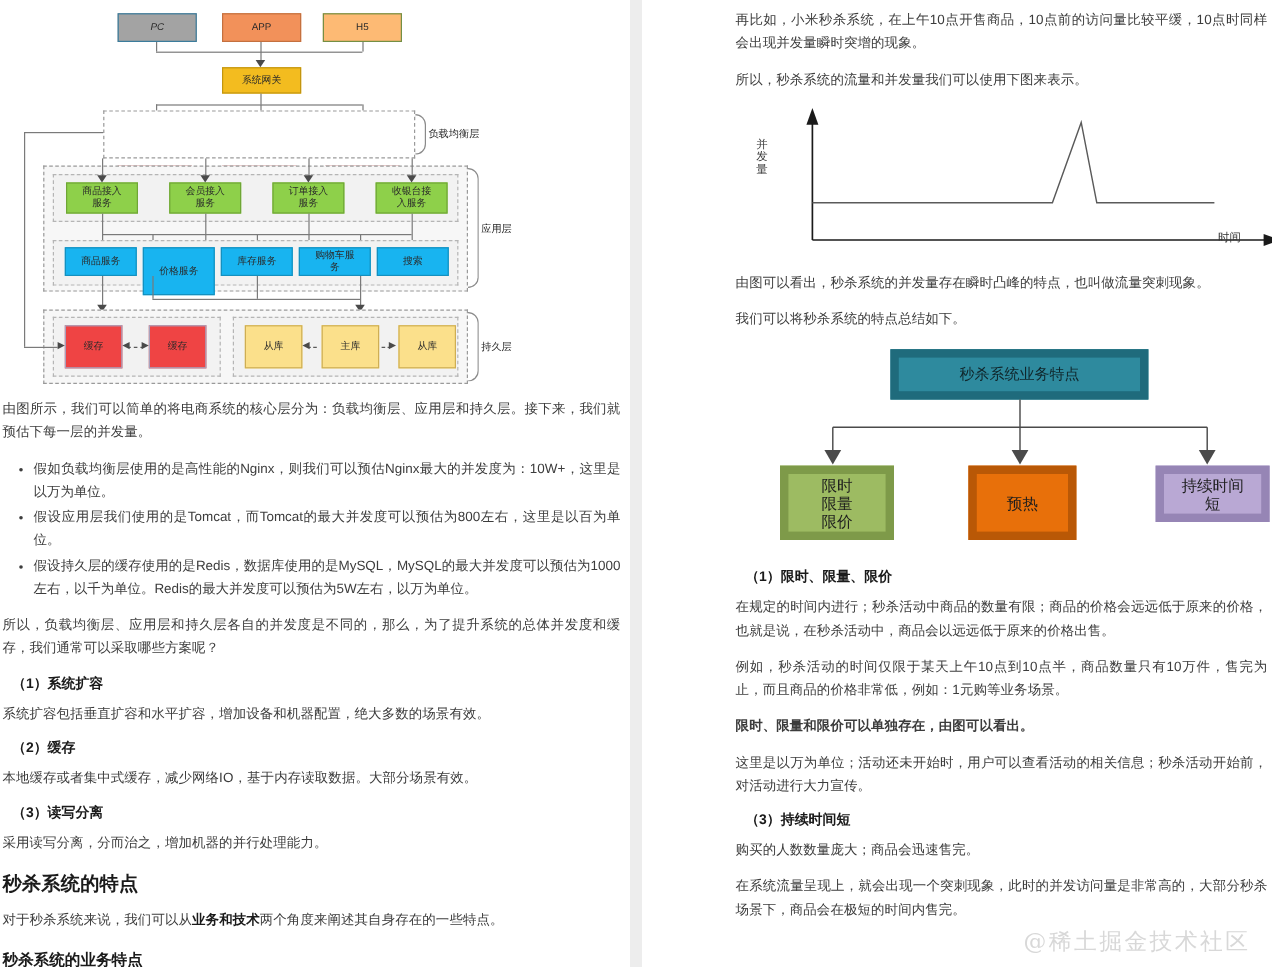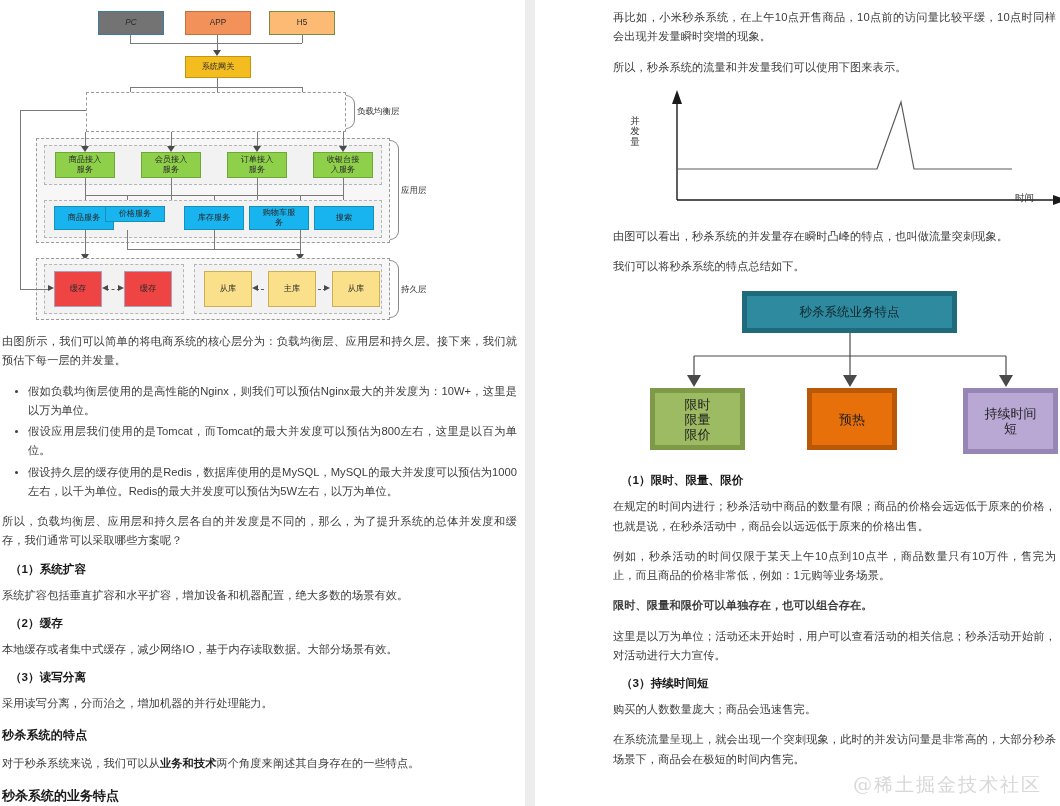--- a/index.html
+++ b/index.html
@@ -22,21 +22,21 @@
 
   .pad-left  { padding: 0 8px 0 2px; }
   .pad-right { padding: 0 22px 0 60px; }
 
   
   p.body {
     font-size: 11.2px; line-height: 1.72; margin: 0 0 11px 0;
     color: #3c3c3c; text-align: justify; letter-spacing: .1px;
   }
   h2.sec {
-    font-size: 12px; font-weight: bold; color:#1a1a1a;
+    font-size: 16px; font-weight: bold; color:#1a1a1a;
     margin: 14px 0 10px 0; letter-spacing:.2px;
   }
   h3.sub {
     font-size: 13px; font-weight: bold; color:#1a1a1a;
     margin: 13px 0 10px 0;
   }
   h4.num {
     font-size: 11.6px; font-weight: bold; color:#1a1a1a;
     margin: 0 0 9px 0; padding-left: 8px;
   }
@@ -48,21 +48,21 @@
   }
   ul.bullets li::marker { font-size: 10px; }
 
   
   .diagram1 { position:relative; width:525px; height:332px; }
   .nodebox {
     position:absolute; display:flex; align-items:center; justify-content:center;
     text-align:center; font-size:8.2px; line-height:1.22; color:#2a2a2a;
     border:1px solid #7c7c7c; padding:1px; white-space:pre-line;
   }
-  .c-pc   { background:#737373; border-color:#3b7c9c;font-style:italic; }
+  .c-pc   { background:#a3a3a3; border-color:#3b7c9c;font-style:italic; }
   .c-app  { background:#f2915a; border-color:#c4703f; }
   .c-h5   { background:#fdba74; border-color:#748f44; }
   .c-gw   { background:#f3bc1f; border-color:#c2950f; }
   .c-lb   { background:#dd9a9a; border-color:#b87272;margin-top:39px; }
   .c-green{ background:#8ed04a; border-color:#6fa636; }
   .c-blue { background:#18b4f0; border-color:#1490bf; }
   .c-cache{ background:#ef4444; border-color:#a8a2bd; }
   .c-db   { background:#fbe08b; border-color:#cfae53; }
 
   .dashgroup { position:absolute; border:1px dashed #9a9a9a; }
@@ -101,21 +101,21 @@
   .axislabel-y {
     position:absolute; font-size:9.5px; color:#333; line-height:1.12;
     width:12px; text-align:center; letter-spacing:0;
   }
   .axislabel-x { position:absolute; font-size:9.5px; color:#333; }
 
   
   .diagram2 { position:relative; width:460px; height:170px; margin: 4px 0 16px 8px; }
   .d2box {
     position:absolute; display:flex; align-items:center; justify-content:center;
-    text-align:center; white-space:pre-line; border:5px solid #fca5a5;
+    text-align:center; white-space:pre-line; border:7px solid #fca5a5;
     font-size:13px; line-height:1.16; color:#1d1d1d;
   }
   .b-head   { background:#2e8a9e; border-color:#1f6b7c; color:#10262b; font-size:12.5px; }
   .b-green  { background:#9dbb62; border-color:#7e9a49; }
   .b-orange { background:#e8700a; border-color:#b95806; }
   .b-purple { background:#b9a8d4; border-color:#9685b5; }
 
   .watermark {
     position:absolute; right:18px; bottom:8px;
     font-size:19px; color:#d8d8d8; letter-spacing:2px;
@@ -197,21 +197,21 @@
       <div class="arrowdown" style="left:79px;  top:200px;"></div>
       <div class="arrowdown" style="left:121px; top:200px;"></div>
       <div class="arrowdown" style="left:165px; top:200px;"></div>
       <div class="arrowdown" style="left:208px; top:200px;"></div>
       <div class="arrowdown" style="left:251px; top:200px;"></div>
       <div class="arrowdown" style="left:294px; top:200px;"></div>
       <div class="arrowdown" style="left:337px; top:200px;"></div>
 
       <div class="greyband" style="left:42px; top:200px; width:338px; height:38px;"></div>
       <div class="nodebox c-blue" style="left:52px;  top:206px; width:60px; height:24px;">商品服务</div>
-      <div class="nodebox c-blue" style="left:103px; top:206px; width:60px; height:16px;">价格服务</div>
+      <div class="nodebox c-blue" style="left:117px; top:206px; width:60px; height:40px;">价格服务</div>
       <div class="nodebox c-blue" style="left:182px; top:206px; width:60px; height:24px;">库存服务</div>
       <div class="nodebox c-blue" style="left:247px; top:206px; width:60px; height:24px;">购物车服
 务</div>
       <div class="nodebox c-blue" style="left:312px; top:206px; width:60px; height:24px;">搜索</div>
 
       <div class="line vline" style="left:83px;  top:230px; height:28px;"></div>
       <div class="line vline" style="left:125px; top:230px; height:19px;"></div>
       <div class="line vline" style="left:212px; top:230px; height:19px;"></div>
       <div class="line vline" style="left:298px; top:230px; height:28px;"></div>
       <div class="line hline" style="left:125px; top:249px; width:173px;"></div>
@@ -311,28 +311,28 @@
         <line x1="385" y1="69" x2="385" y2="90" stroke="#4a4a4a" stroke-width="1.2"></line>
         <polygon points="73,100 66,88 80,88" fill="#4a4a4a"></polygon>
         <polygon points="229,100 222,88 236,88" fill="#4a4a4a"></polygon>
         <polygon points="385,100 378,88 392,88" fill="#4a4a4a"></polygon>
       </svg>
 
       <div class="d2box b-green" style="left:29px; top:101px; width:95px; height:62px;">限时
 限量
 限价</div>
       <div class="d2box b-orange" style="left:186px; top:101px; width:90px; height:62px;">预热</div>
-      <div class="d2box b-purple" style="left:342px; top:101px; width:95px; height:66px;">持续时间
+      <div class="d2box b-purple" style="left:342px; top:101px; width:95px; height:47px;">持续时间
 短</div>
     </div>
 
     <h4 class="num">（1）限时、限量、限价</h4>
     <p class="body">在规定的时间内进行；秒杀活动中商品的数量有限；商品的价格会远远低于原来的价格，也就是说，在秒杀活动中，商品会以远远低于原来的价格出售。</p>
     <p class="body">例如，秒杀活动的时间仅限于某天上午10点到10点半，商品数量只有10万件，售完为止，而且商品的价格非常低，例如：1元购等业务场景。</p>
-    <p class="body bold">限时、限量和限价可以单独存在，也可以组合存在。</p>
+    <p class="body bold">限时、限量和限价可以单独存在，由图可以看出。</p>
 
     <p class="body">这里是以万为单位；活动还未开始时，用户可以查看活动的相关信息；秒杀活动开始前，对活动进行大力宣传。</p>
 
     <h4 class="num">（3）持续时间短</h4>
     <p class="body">购买的人数数量庞大；商品会迅速售完。</p>
     <p class="body">在系统流量呈现上，就会出现一个突刺现象，此时的并发访问量是非常高的，大部分秒杀场景下，商品会在极短的时间内售完。</p>
 
    </div>
   </div>
 

